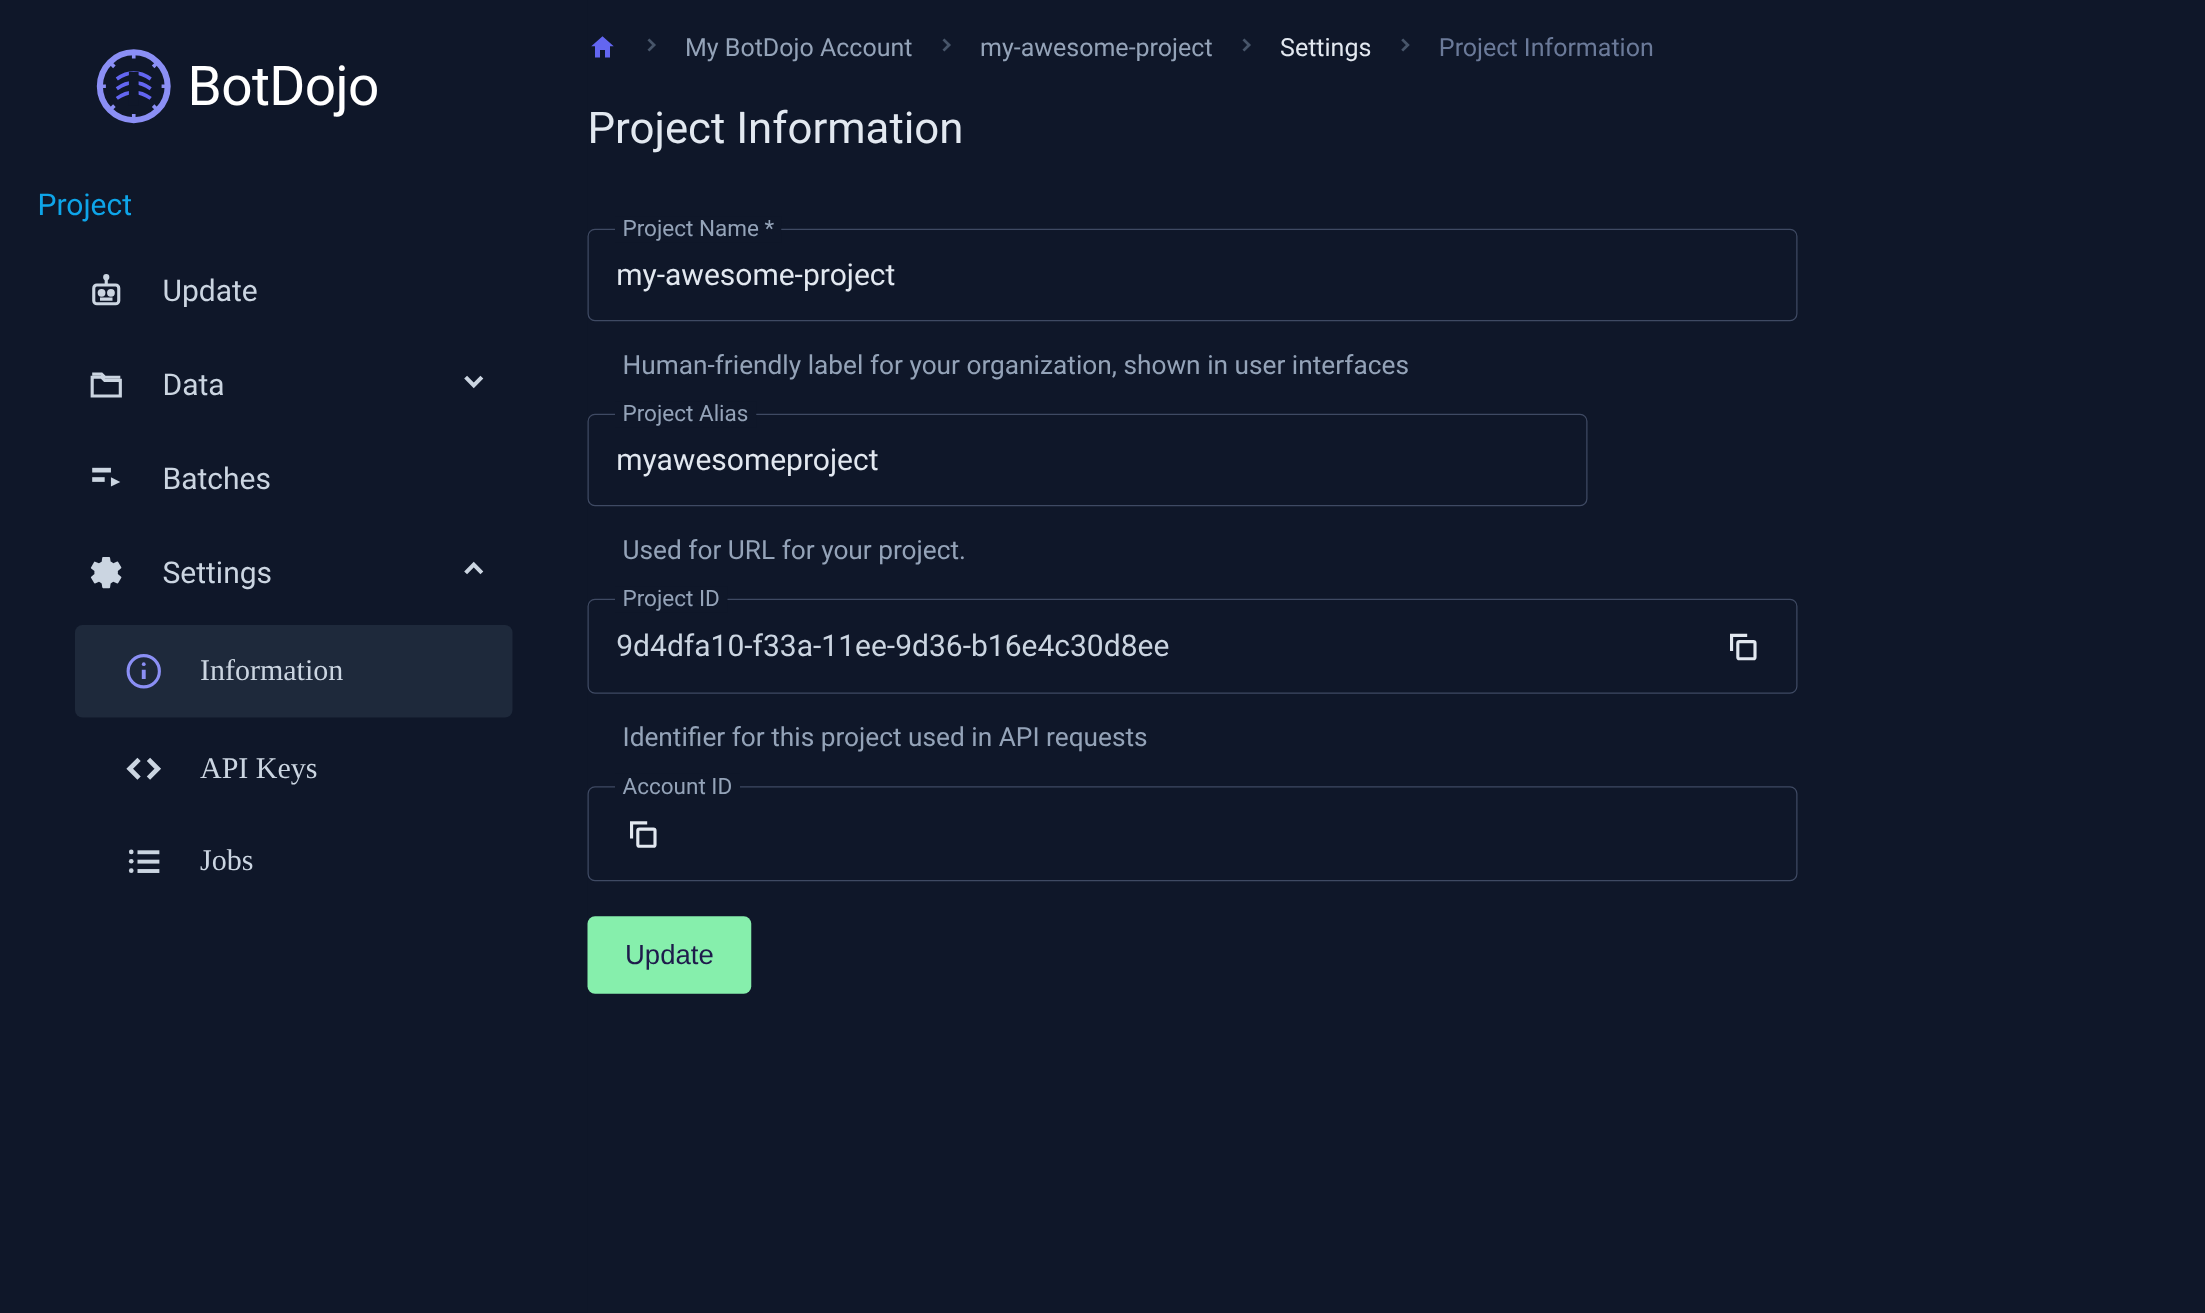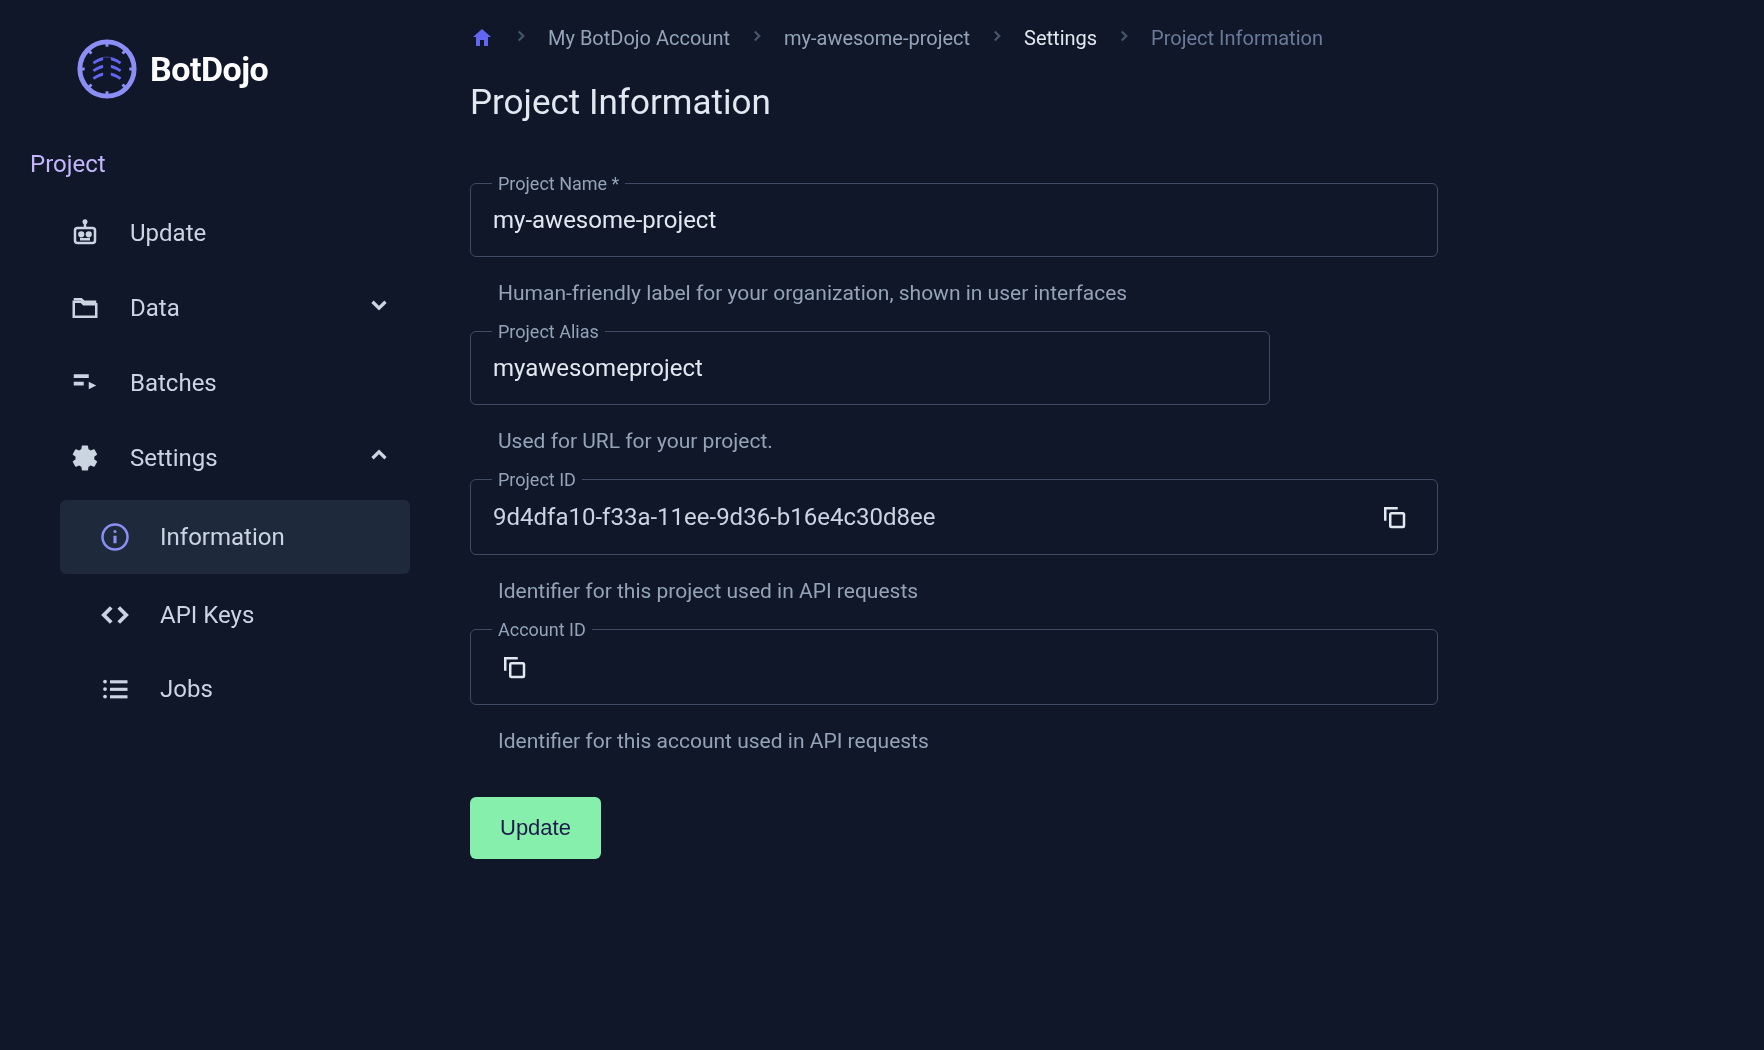--- a/index.html
+++ b/index.html
@@ -26,28 +26,28 @@
       display: flex;
       align-items: center;
       gap: 12px;
       padding: 18px 60px 40px 76px;
     }
     .logo-icon {
       width: 62px;
       height: 62px;
     }
     .logo-text {
-      font-size: 34px;
-      font-weight: 700;
+      font-size: 44px;
+      font-weight: 400;
       color: #ffffff;
       letter-spacing: -0.5px;
     }
     .sidebar-section-label {
       font-size: 24px;
-      color: #c4b5fd;
+      color: #0ea5e9;
       padding: 10px 30px 18px 30px;
     }
     .sidebar-item {
       display: flex;
       align-items: center;
       gap: 30px;
       padding: 22px 30px 22px 70px;
       cursor: pointer;
       color: #cbd5e1;
       font-size: 24px;
@@ -68,20 +68,21 @@
       margin-right: 48px;
     }
     .sidebar-subitem {
       display: flex;
       align-items: center;
       gap: 30px;
       padding: 22px 30px 22px 100px;
       cursor: pointer;
       color: #cbd5e1;
       font-size: 24px;
+      font-family: Liberation Serif, serif;
     }
     .sidebar-subitem.active {
       background: #1e293b;
       border-radius: 6px;
       margin: 4px 60px 4px 60px;
       padding-left: 40px;
     }
     .sidebar-subitem .icon {
       width: 30px;
       height: 30px;
@@ -377,16 +378,15 @@
     <div class="form-label">Account ID</div>
     <div class="form-input-wrap">
       <span class="copy-btn">
         <svg viewBox="0 0 24 24" width="30" height="30" fill="none" stroke="#e2e8f0" stroke-width="2">
           <rect x="9" y="9" width="11" height="11" rx="1"></rect>
           <path d="M5 15 L5 5 L15 5"></path>
         </svg>
       </span>
     </div>
   </div>
-  <div class="form-help">Identifier for this account used in API requests</div>
 
   <button class="update-btn">Update</button>
 </div>
 
 </body></html>

